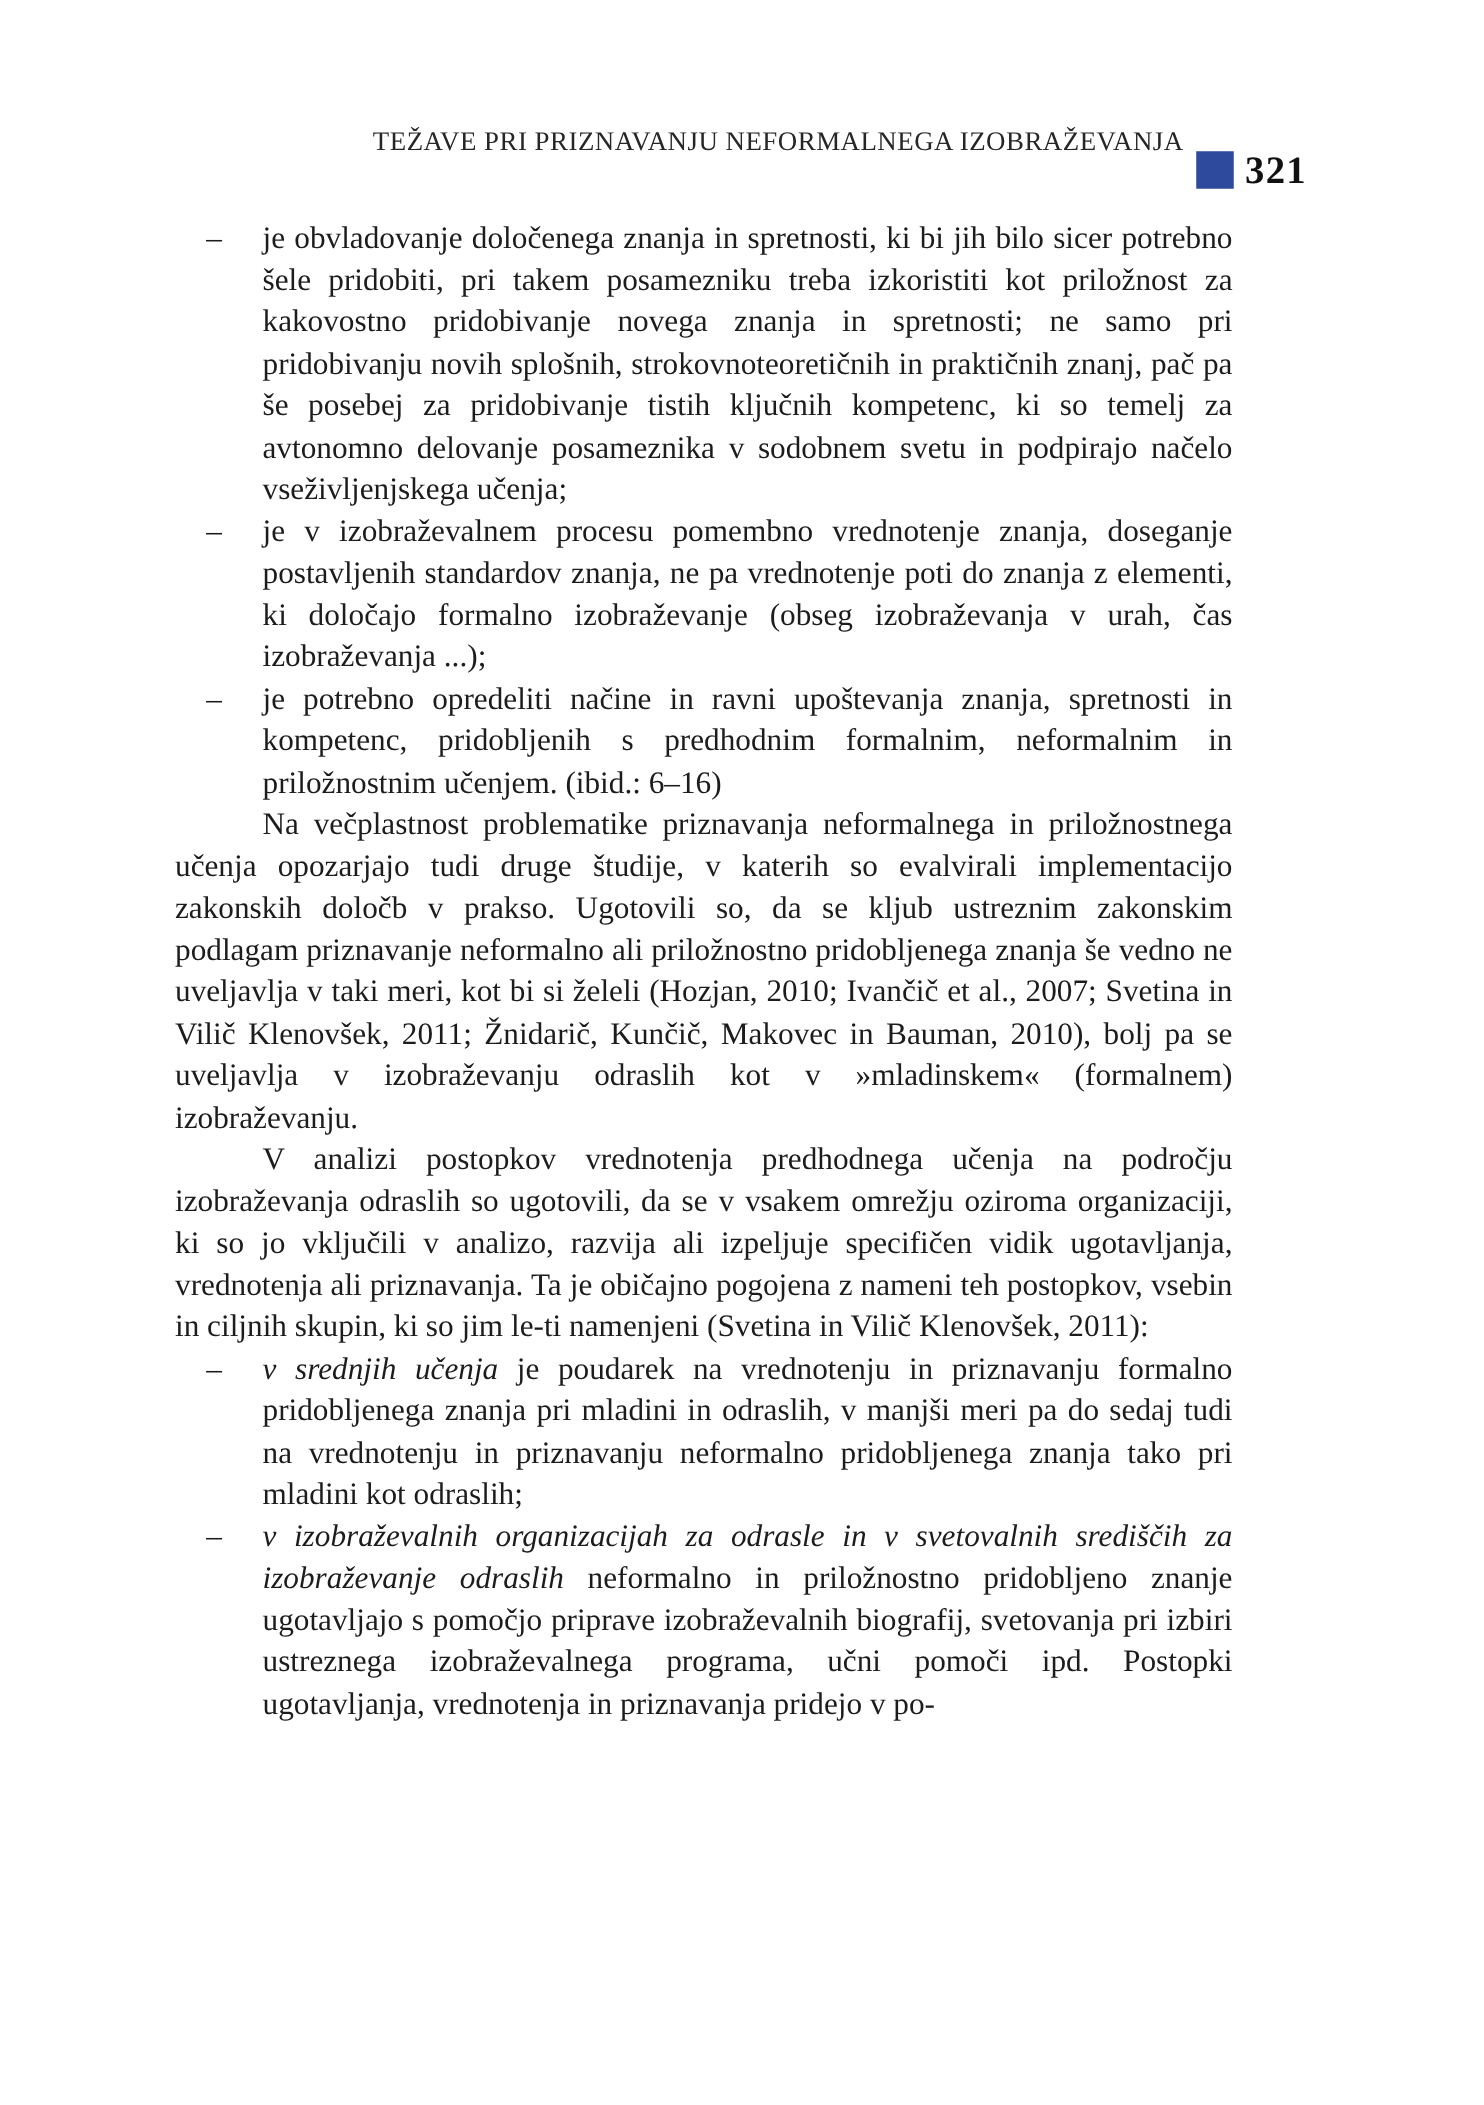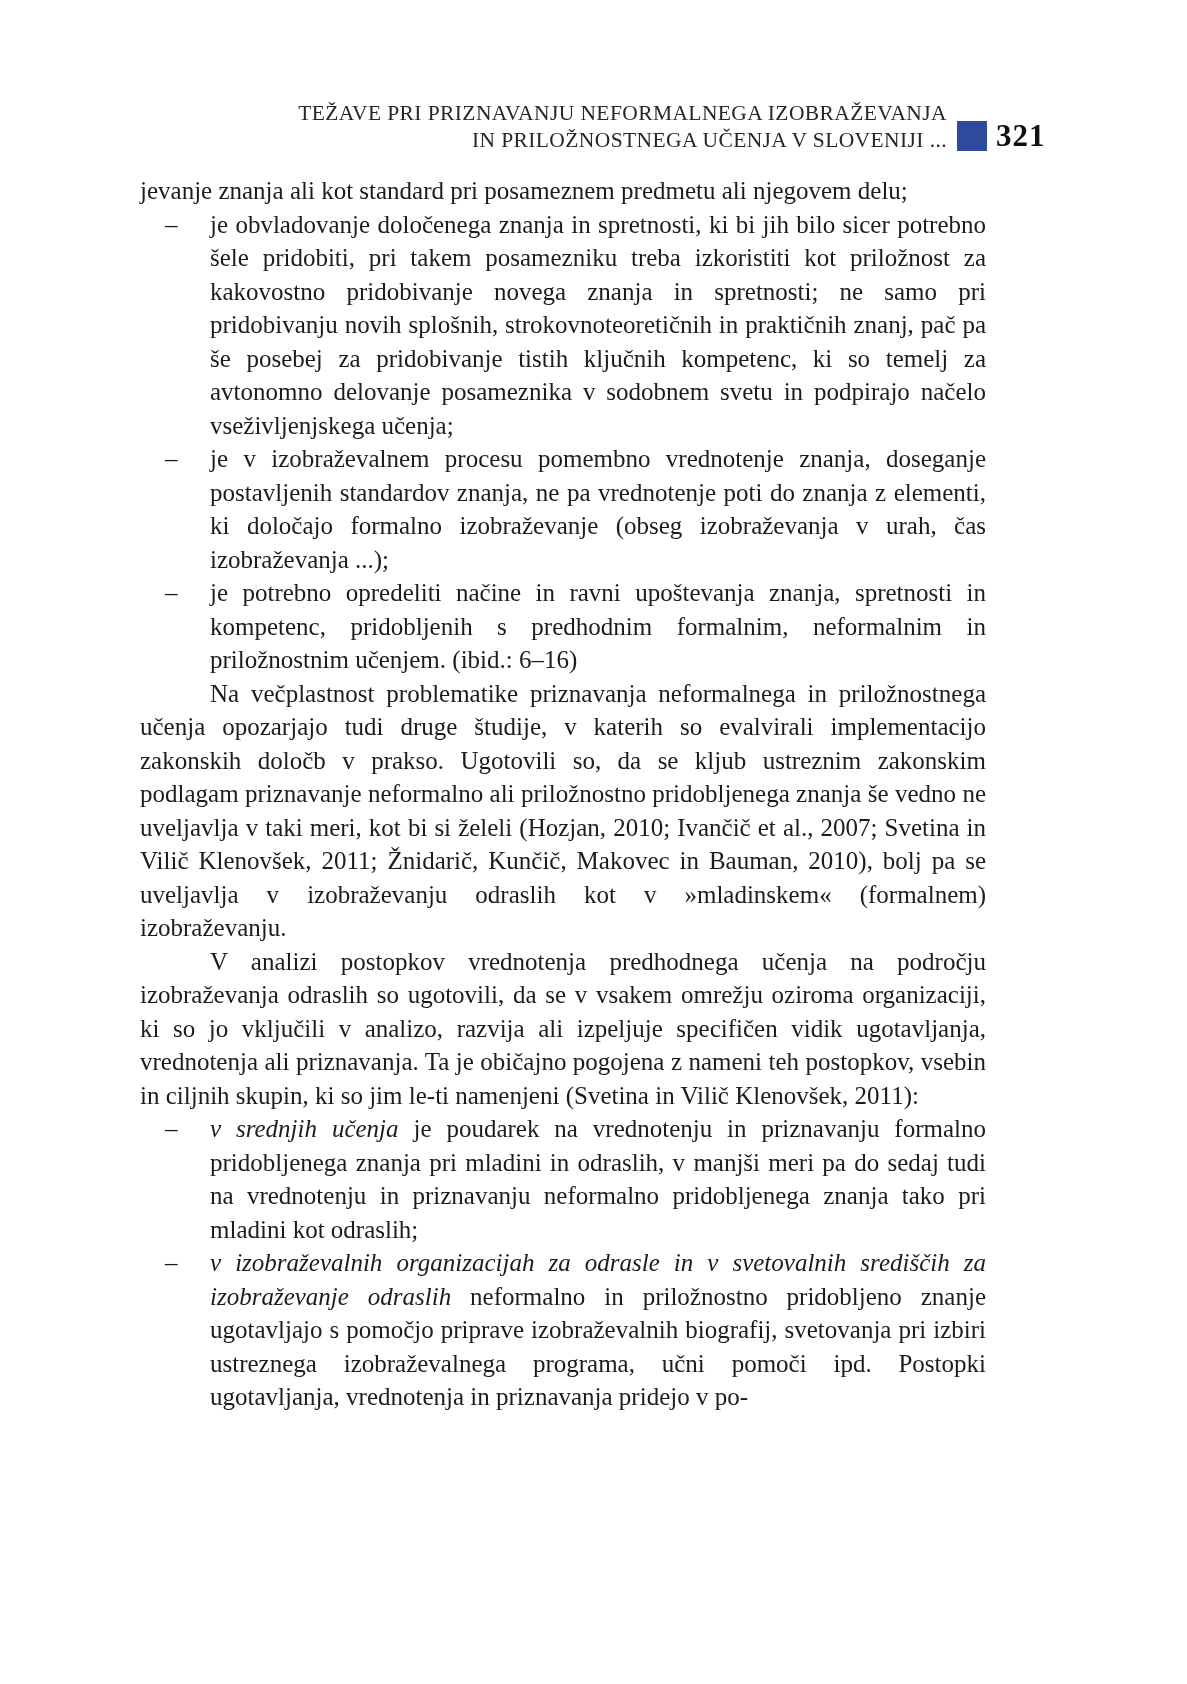--- a/index.html
+++ b/index.html
@@ -76,28 +76,26 @@
   }
   .lead-italic { font-style: italic; }
 </style>
 </head>
 <body>
 
 <div class="page">
 
   <div class="running-head">
     <div>TEŽAVE PRI PRIZNAVANJU NEFORMALNEGA IZOBRAŽEVANJA</div>
-    <div>IN PRILOŽNOSTNEGA UČENJA V SLOVENIJI ...</div>
   </div>
   <div class="page-marker" style="background: rgb(46, 74, 156);"></div>
   <div class="page-number">321</div>
 
   <main class="body-col">
 
-    <div class="continuation">jevanje znanja ali kot standard pri posameznem predmetu ali njegovem delu;</div>
 
     <div class="bullet-item">
       <span class="bullet-dash">–</span>
       <div class="bullet-text">je obvladovanje določenega znanja in spretnosti, ki bi jih bilo sicer potrebno šele pridobiti, pri takem posamezniku treba izkoristiti kot priložnost za kakovostno pridobivanje novega znanja in spretnosti; ne samo pri pridobivanju novih splošnih, strokovnoteoretičnih in praktičnih znanj, pač pa še posebej za pridobivanje tistih ključnih kompetenc, ki so temelj za avtonomno delovanje posameznika v sodobnem svetu in podpirajo načelo vseživljenjskega učenja;</div>
     </div>
 
     <div class="bullet-item">
       <span class="bullet-dash">–</span>
       <div class="bullet-text">je v izobraževalnem procesu pomembno vrednotenje znanja, doseganje postavljenih standardov znanja, ne pa vrednotenje poti do znanja z elementi, ki določajo formalno izobraževanje (obseg izobraževanja v urah, čas izobraževanja ...);</div>
     </div>

